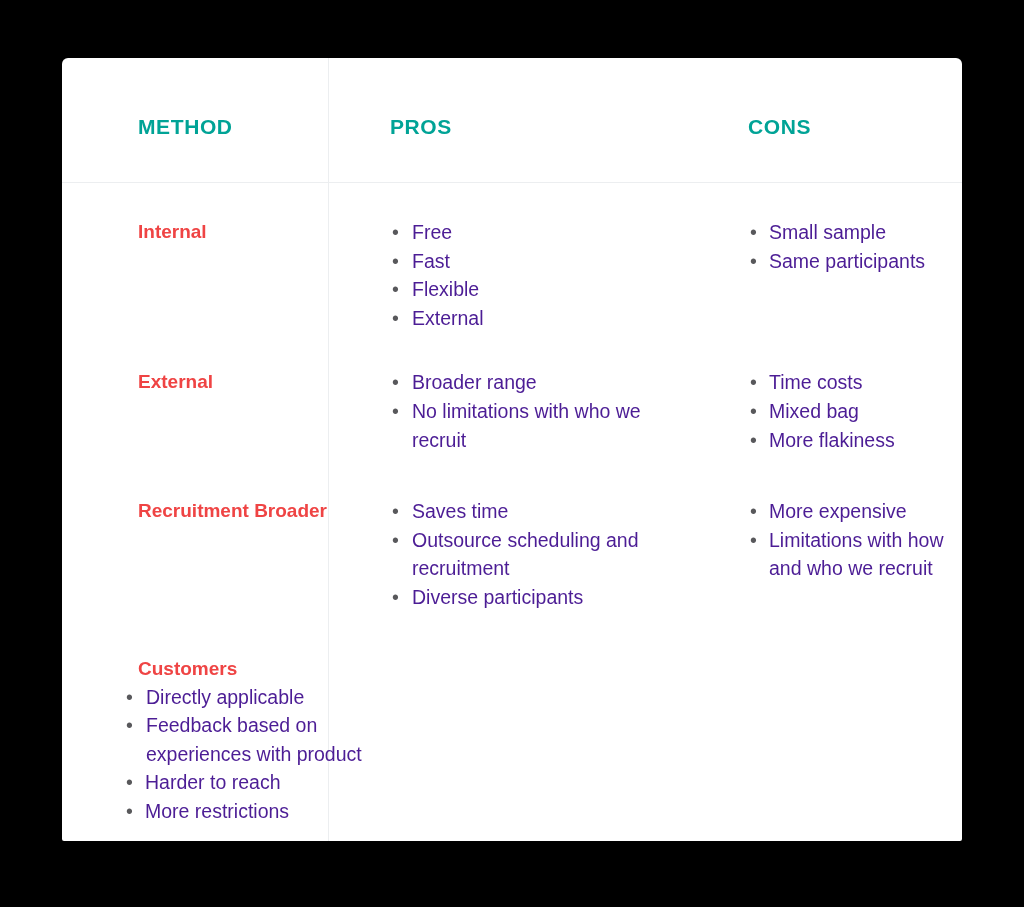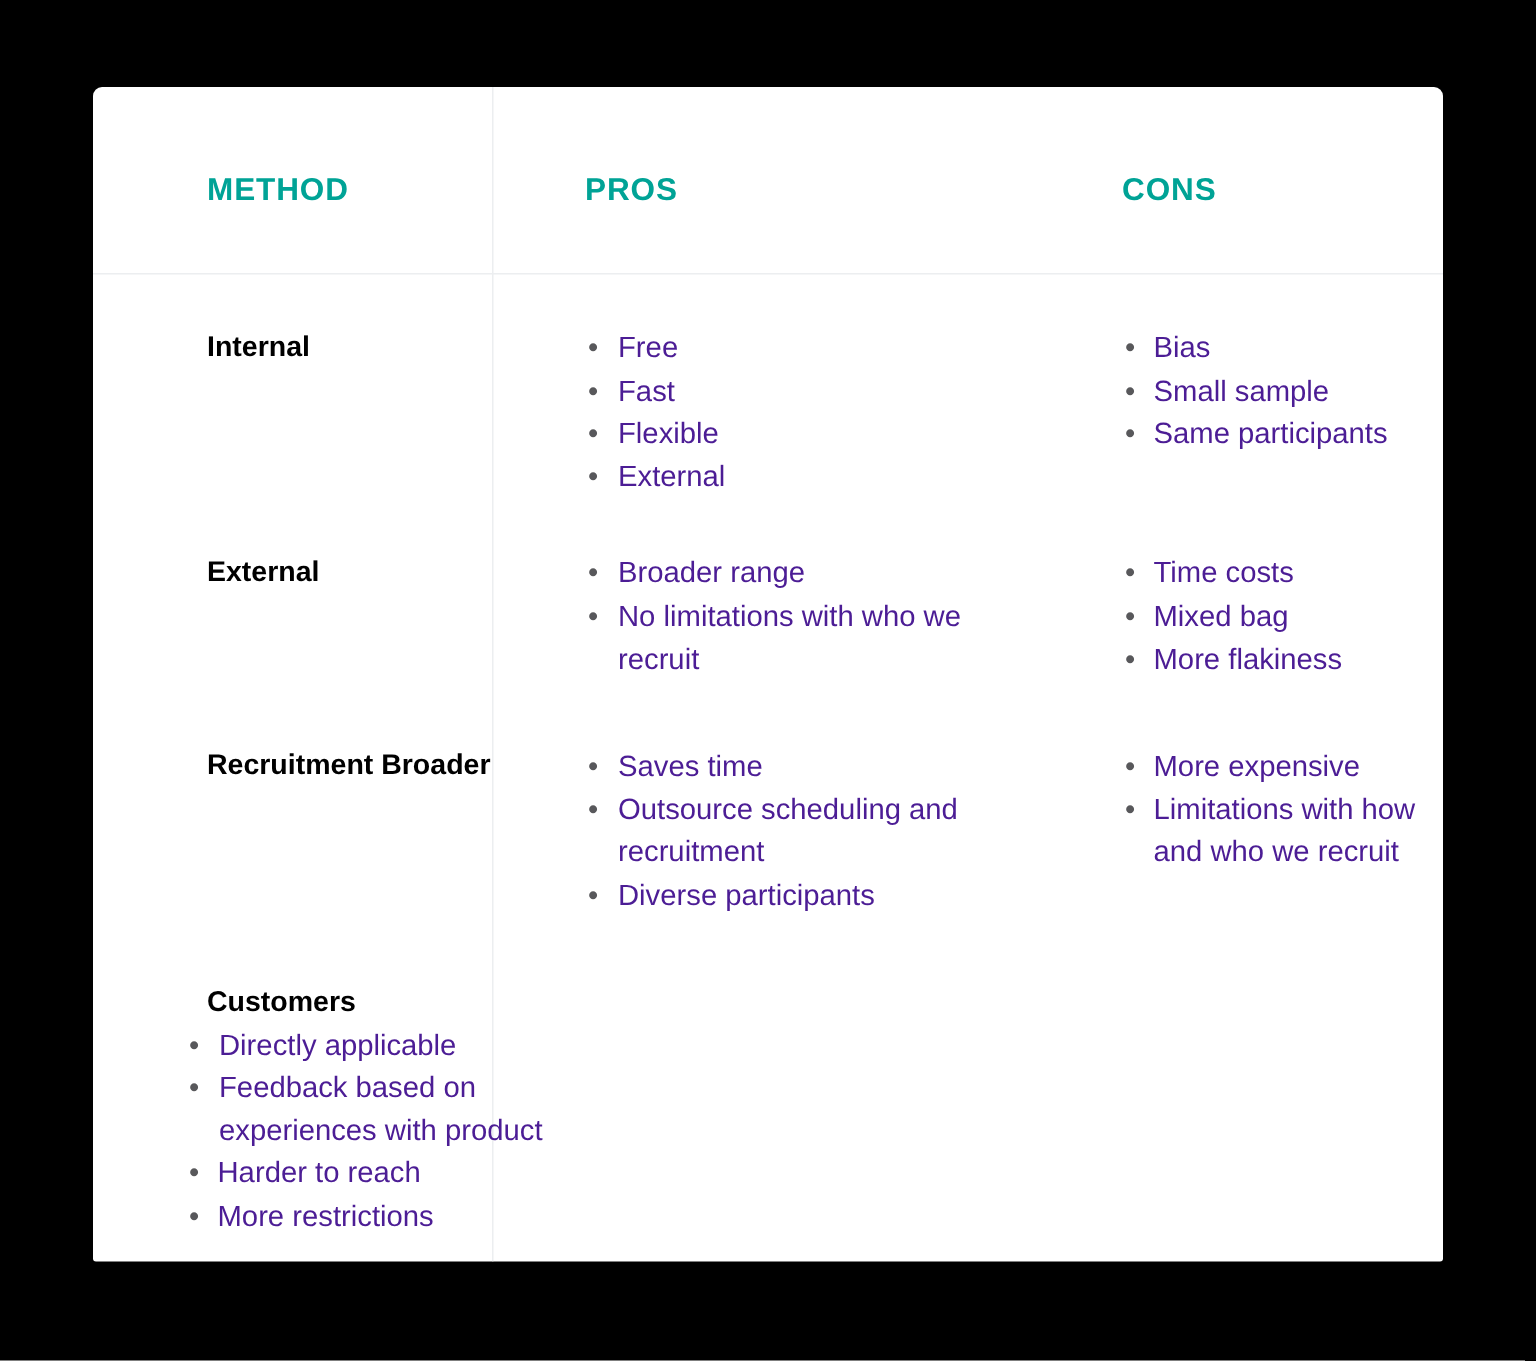--- a/index.html
+++ b/index.html
@@ -75,21 +75,21 @@
   }
 
   
   .body-row { padding-top: 38px; }
   .body-row.r1 { padding-top: 36px; }
   .body-row.r2 { padding-top: 36px; }
   .body-row.r3 { padding-top: 43px; }
   .body-row.r4 { padding-top: 43px; flex-direction: column; }
 
   .method-label {
-    color: #000000;
+    color: #ef4444;
     font-size: 19px;
     font-weight: 600;
     line-height: 28px;
     white-space: pre-line;
   }
 
   ul.bullets {
     margin: 0;
     padding: 0;
     list-style: none;
@@ -142,21 +142,20 @@
       <div class="cell-pros">
         <ul class="bullets">
           <li>Free</li>
           <li>Fast</li>
           <li>Flexible</li>
           <li>External</li>
         </ul>
       </div>
       <div class="cell-cons">
         <ul class="bullets">
-          <li>Bias</li>
           <li>Small sample</li>
           <li>Same participants</li>
         </ul>
       </div>
     </div>
 
     <div class="row body-row r2">
       <div class="cell-method">
         <div class="method-label">External</div>
       </div>

